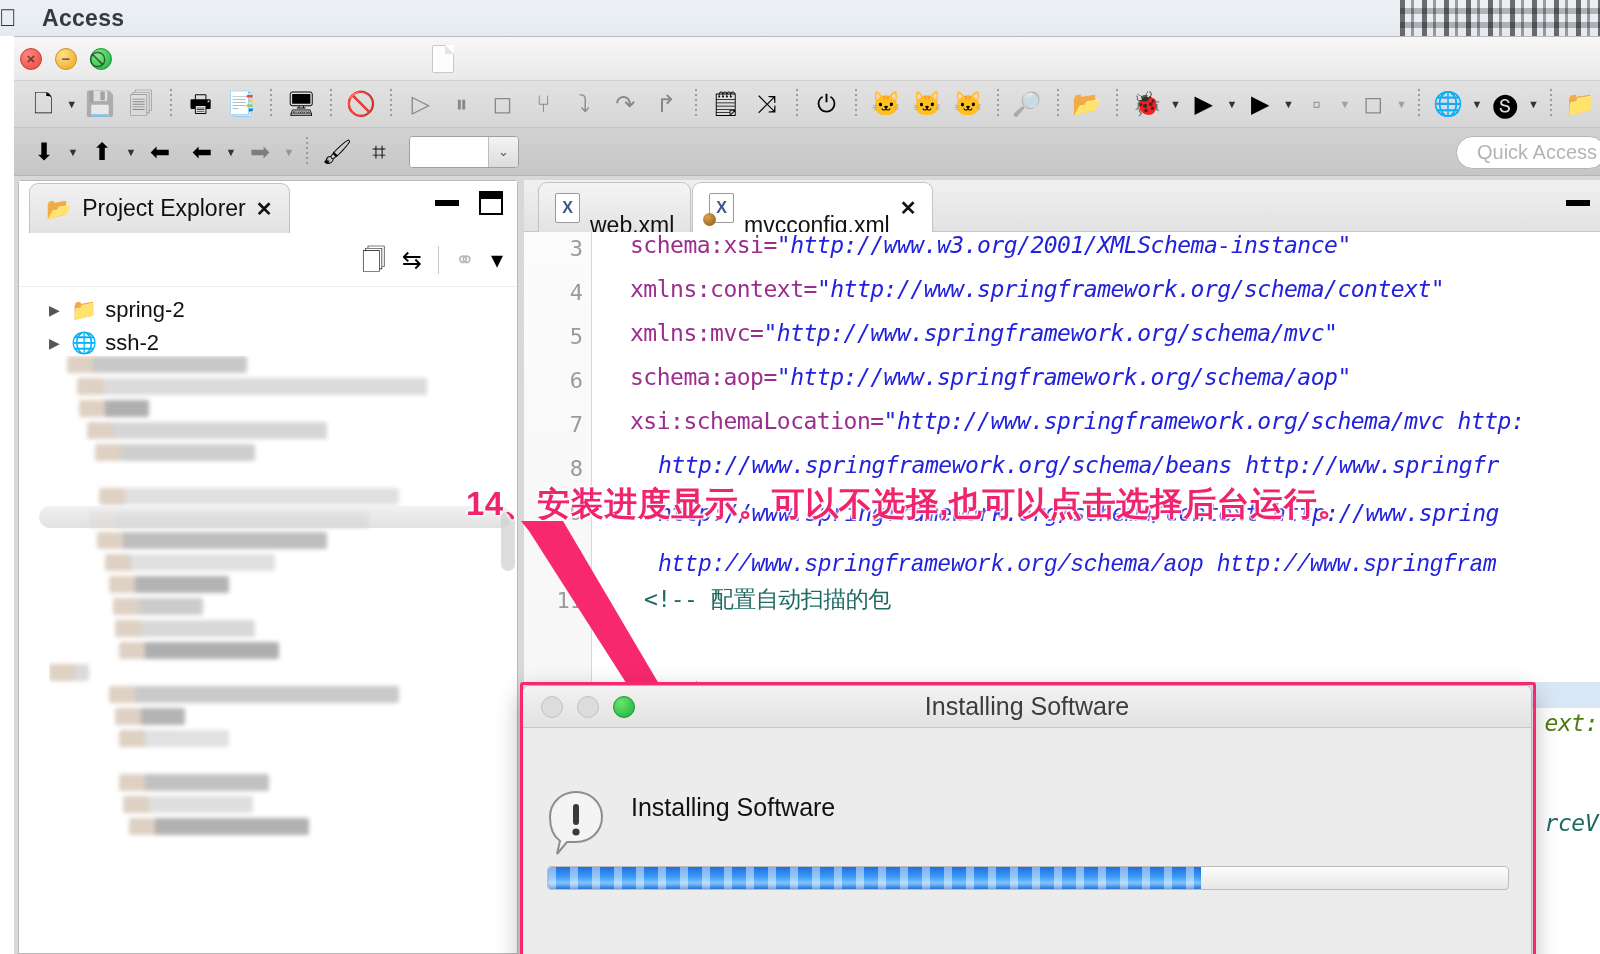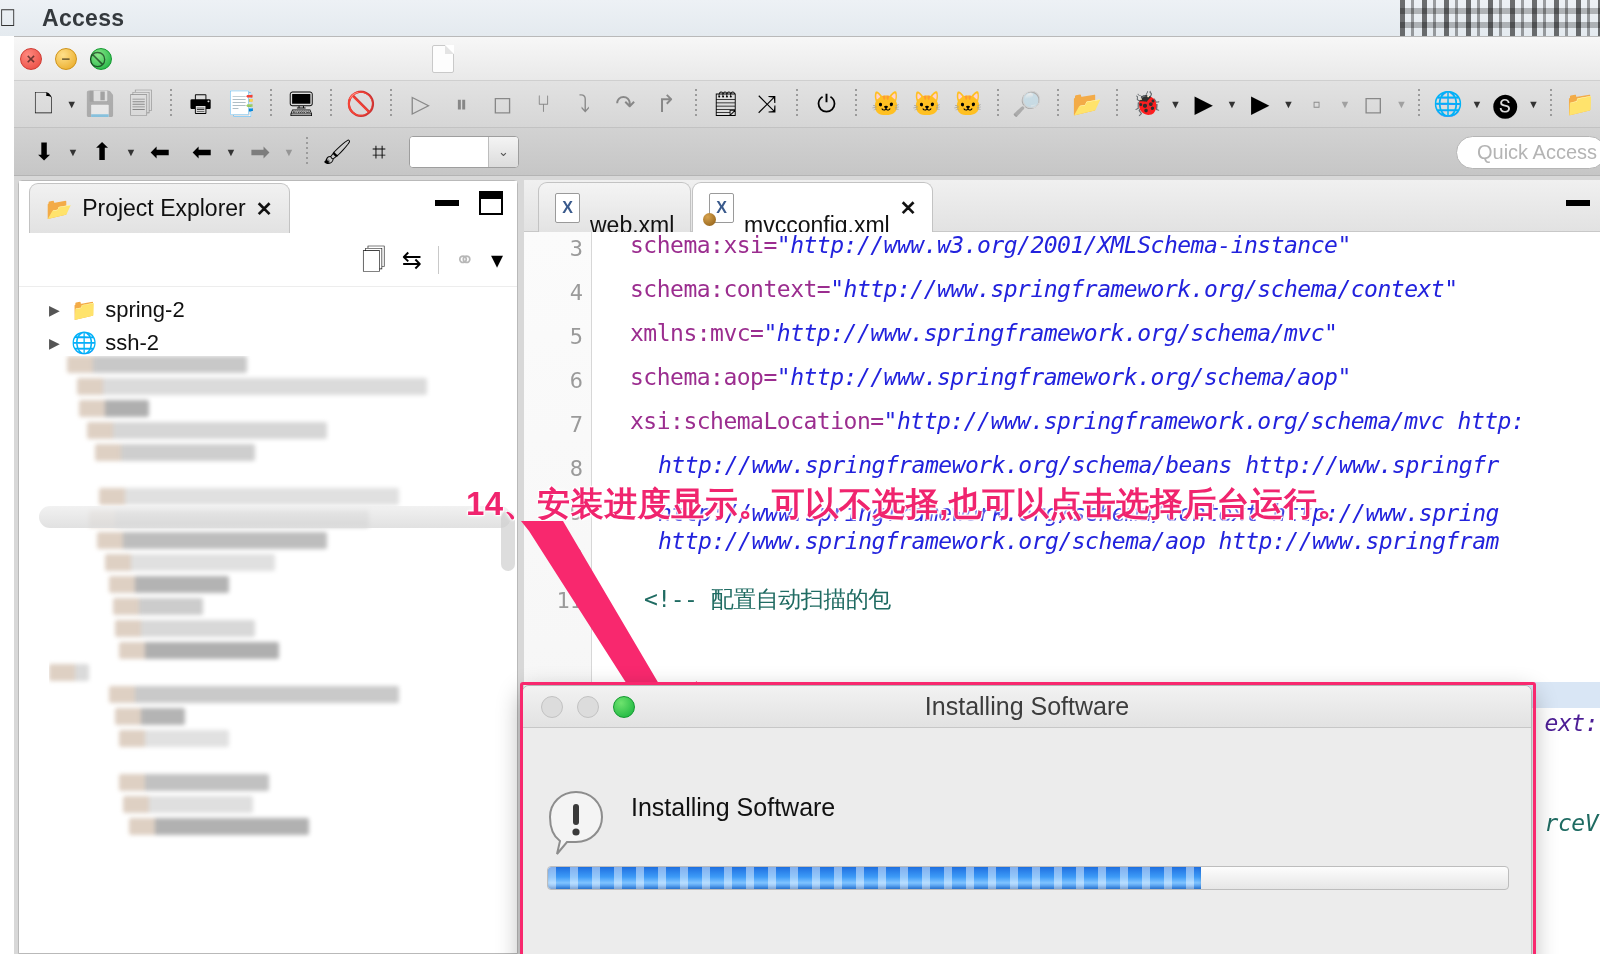--- a/index.html
+++ b/index.html
@@ -339,31 +339,31 @@
               <div class="lnum" style="top: 136px;">6</div>
               <div class="lnum" style="top: 180px;">7</div>
               <div class="lnum" style="top: 224px;">8</div>
               <div class="lnum" style="top: 268px;">9</div>
               <div class="lnum" style="top: 312px;">10</div>
               <div class="lnum" style="top: 356px;">11</div>
             </div>
           <div class="sel-band" style="top:450px"></div>
           <div id="code-lines">
               <div class="cline" style="top: 0px; left: 106px;"><span class="attr">schema:xsi=</span><span class="val">"http://www.w3.org/2001/XMLSchema-instance"</span></div>
-              <div class="cline" style="top: 44px; left: 106px;"><span class="attr">schema:context=</span><span class="val">"http://www.springframework.org/schema/context"</span></div>
+              <div class="cline" style="top: 44px; left: 106px;"><span class="attr">xmlns:context=</span><span class="val">"http://www.springframework.org/schema/context"</span></div>
               <div class="cline" style="top: 88px; left: 106px;"><span class="attr">xmlns:mvc=</span><span class="val">"http://www.springframework.org/schema/mvc"</span></div>
               <div class="cline" style="top: 132px; left: 106px;"><span class="attr">schema:aop=</span><span class="val">"http://www.springframework.org/schema/aop"</span></div>
               <div class="cline" style="top: 176px; left: 106px;"><span class="attr">xsi:schemaLocation=</span><span class="val">"http://www.springframework.org/schema/mvc http:</span></div>
               <div class="cline" style="top: 220px; left: 134px;"><span class="val">http://www.springframework.org/schema/beans http://www.springfr</span></div>
               <div class="cline" style="top: 260px; left: 134px; margin-top: 8px;"><span class="val">http://www.springframework.org/schema/context http://www.spring</span></div>
-              <div class="cline" style="top: 296px; left: 134px;"><span class="val">http://www.springframework.org/schema/aop http://www.springfram</span></div>
+              <div class="cline" style="top: 320px; left: 134px; font-family: Liberation Mono, monospace;"><span class="val">http://www.springframework.org/schema/aop http://www.springfram</span></div>
               <div class="cline" style="top: 352px; left: 120px;"><span class="teal">&lt;!-- 配置自动扫描的包</span></div>
             </div>
           <div id="right-frags">
-              <div class="cline val" style="right: 2px; left: auto; top: 478px; color: #4c1d95;">ext:</div>
+              <div class="cline val" style="right: 2px; left: auto; top: 478px; color: #4d7c0f;">ext:</div>
               <div class="cline val" style="right: 2px; left: auto; top: 578px; color: rgb(31, 107, 98);">rceV</div>
             </div>
         </div>
       </div>
 
       <div class="anno">14、安装进度显示。可以不选择,也可以点击选择后台运行。</div>
 
       <svg class="arrowsvg" viewBox="0 0 240 245">
         <polygon points="2,0 44,0 150,180 178,160 160,245 88,198 120,182 10,10" fill="#f8286e"></polygon>
       </svg>

